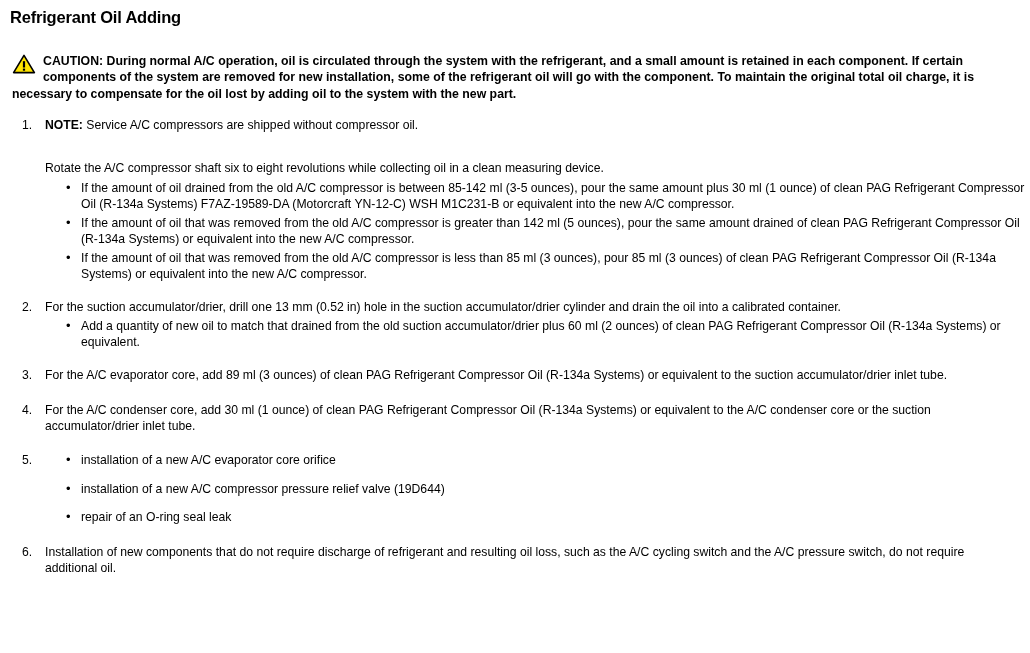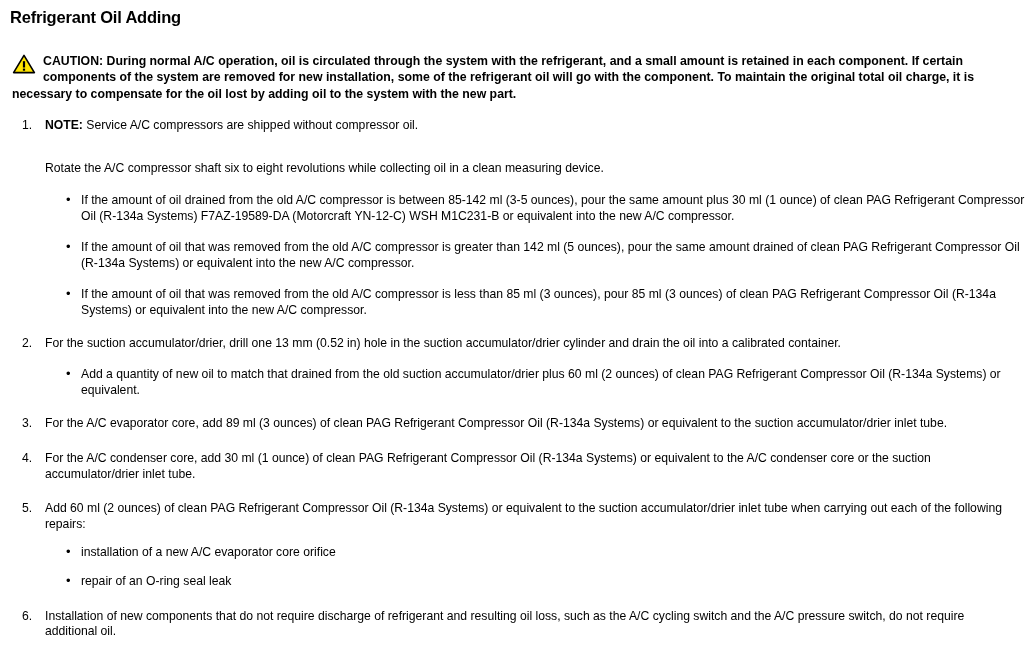--- a/index.html
+++ b/index.html
@@ -104,21 +104,21 @@
 
   
   ul.bullets {
     list-style: none;
     margin: 1px 0 0 0;
     padding: 0;
   }
   ul.bullets > li {
     position: relative;
     padding-left: 36px;
-    margin-top: 16px;
+    margin-top: 4px;
     font-size: 12.2px;
     line-height: 15.6px;
   }
   ul.bullets > li::before {
     content: "\2022";
     position: absolute;
     left: 21px;
     top: -1px;
     font-size: 13px;
   }
@@ -171,23 +171,23 @@
     <span class="step-text">For the A/C evaporator core, add 89 ml (3 ounces) of clean PAG Refrigerant Compressor Oil (R-134a Systems) or equivalent to the suction accumulator/drier inlet tube.</span>
   </li>
 
   <li class="r2" style="margin-top:19px;">
     <span class="num">4.</span>
     <span class="step-text">For the A/C condenser core, add 30 ml (1 ounce) of clean PAG Refrigerant Compressor Oil (R-134a Systems) or equivalent to the A/C condenser core or the suction accumulator/drier inlet tube.</span>
   </li>
 
   <li style="margin-top:19px;">
     <span class="num">5.</span>
-    <span class="step-text">Add 60 ml (2 ounces) of clean PAG Refrigerant Compressor Oil (R-134a Systems) or equivalent to the suction accumulator/drier inlet tube when carrying out each of the following repairs:</span>
     <ul class="bullets tight">
       <li>installation of a new A/C evaporator core orifice</li>
+      <li>installation of a new A/C compressor pressure relief valve (19D644)</li>
       <li>repair of an O-ring seal leak</li>
     </ul>
   </li>
 
   <li class="r2" style="margin-top:19px;">
     <span class="num">6.</span>
     <span class="step-text">Installation of new components that do not require discharge of refrigerant and resulting oil loss, such as the A/C cycling switch and the A/C pressure switch, do not require additional oil.</span>
   </li>
 
 </ol>

